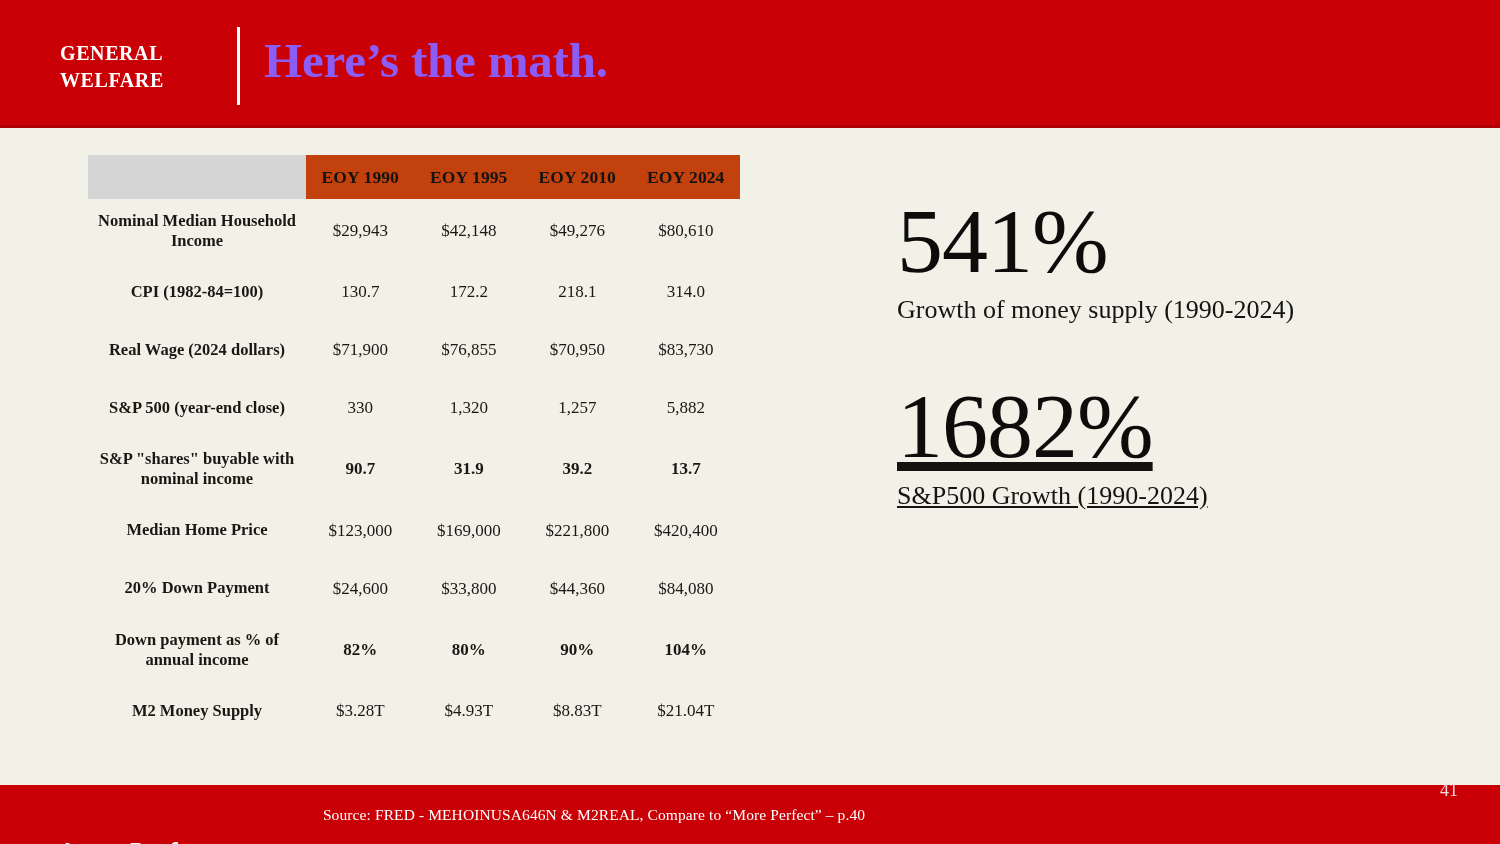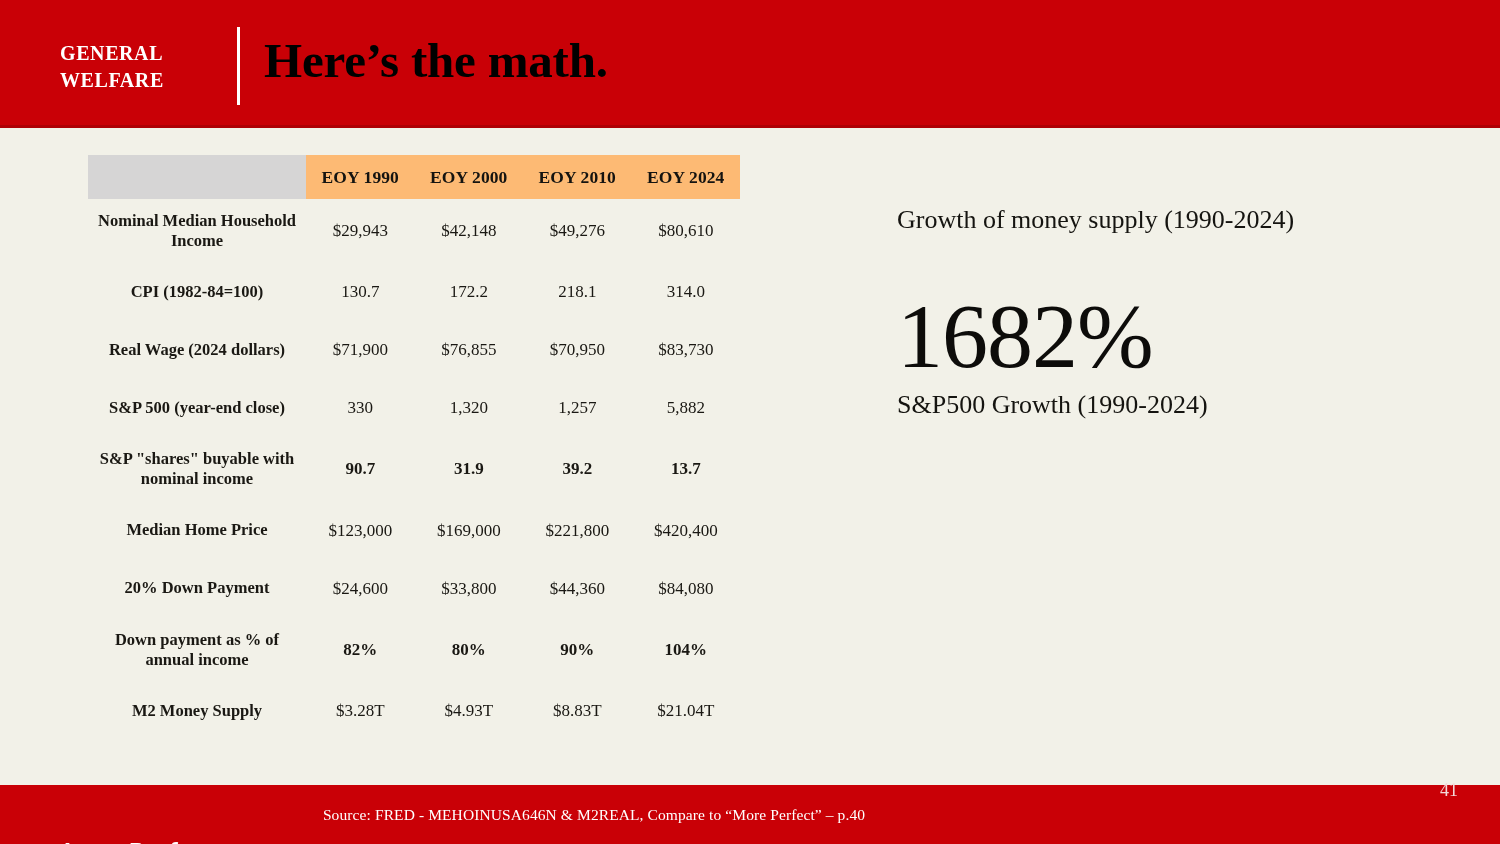--- a/index.html
+++ b/index.html
@@ -44,21 +44,21 @@
     left: 237px;
     top: 27px;
     width: 3px;
     height: 78px;
     background: #FFFFFF;
   }
   .header-title {
     position: absolute;
     left: 264px;
     top: 34px;
-    color: #000000;
+    color: #8b5cf6;
     font-family: "Liberation Serif", serif;
     font-weight: bold;
     font-size: 49px;
     line-height: 1.1;
     letter-spacing: -0.2px;
     white-space: nowrap;
   }
 
   
   .table-wrap {
@@ -69,21 +69,21 @@
   }
   table.math-table {
     width: 652px;
     border-collapse: collapse;
     table-layout: fixed;
   }
   table.math-table col.c-label { width: 218px; }
   table.math-table col.c-val   { width: 108.5px; }
 
   table.math-table thead th {
-    background: #fdba74;
+    background: #c2410c;
     height: 44px;
     font-family: "Liberation Serif", serif;
     font-weight: bold;
     font-size: 17.5px;
     color: #141310;
     text-align: center;
     vertical-align: middle;
     padding: 0;
     letter-spacing: 0.1px;
   }
@@ -107,21 +107,21 @@
   table.math-table tbody tr { height: 58px; }
 
   
   .stats {
     position: absolute;
     left: 897px;
     top: 196px;
     width: 560px;
   }
   .stat-block { margin-bottom: 56px; }
-  .stat-block:last-child { margin-bottom: 16px; }
+  .stat-block:last-child { margin-bottom: 16px; text-decoration: underline; }
   .stat-number {
     font-family: "Liberation Serif", serif;
     font-weight: normal;
     font-size: 92px;
     line-height: 0.98;
     letter-spacing: -1px;
     color: #0D0C0A;
     white-space: nowrap;
   }
   .stat-caption {
@@ -195,21 +195,21 @@
       <col class="c-label">
       <col class="c-val">
       <col class="c-val">
       <col class="c-val">
       <col class="c-val">
     </colgroup>
     <thead>
       <tr>
         <th class="th-blank"></th>
         <th>EOY 1990</th>
-        <th>EOY 2000</th>
+        <th>EOY 1995</th>
         <th>EOY 2010</th>
         <th>EOY 2024</th>
       </tr>
     </thead>
     <tbody>
       <tr>
         <td class="row-label">Nominal Median Household Income</td>
         <td>$29,943</td>
         <td>$42,148</td>
         <td>$49,276</td>
@@ -270,20 +270,21 @@
         <td>$4.93T</td>
         <td>$8.83T</td>
         <td>$21.04T</td>
       </tr>
     </tbody>
   </table>
 </div>
 
 <div class="stats">
   <div class="stat-block">
+    <div class="stat-number">541%</div>
     <div class="stat-caption">Growth of money supply (1990-2024)</div>
   </div>
   <div class="stat-block">
     <div class="stat-number">1682%</div>
     <div class="stat-caption">S&amp;P500 Growth (1990-2024)</div>
   </div>
 </div>
 
 <div class="footer-band"></div>
 <div class="footer-logo">Less Perfect.</div>

